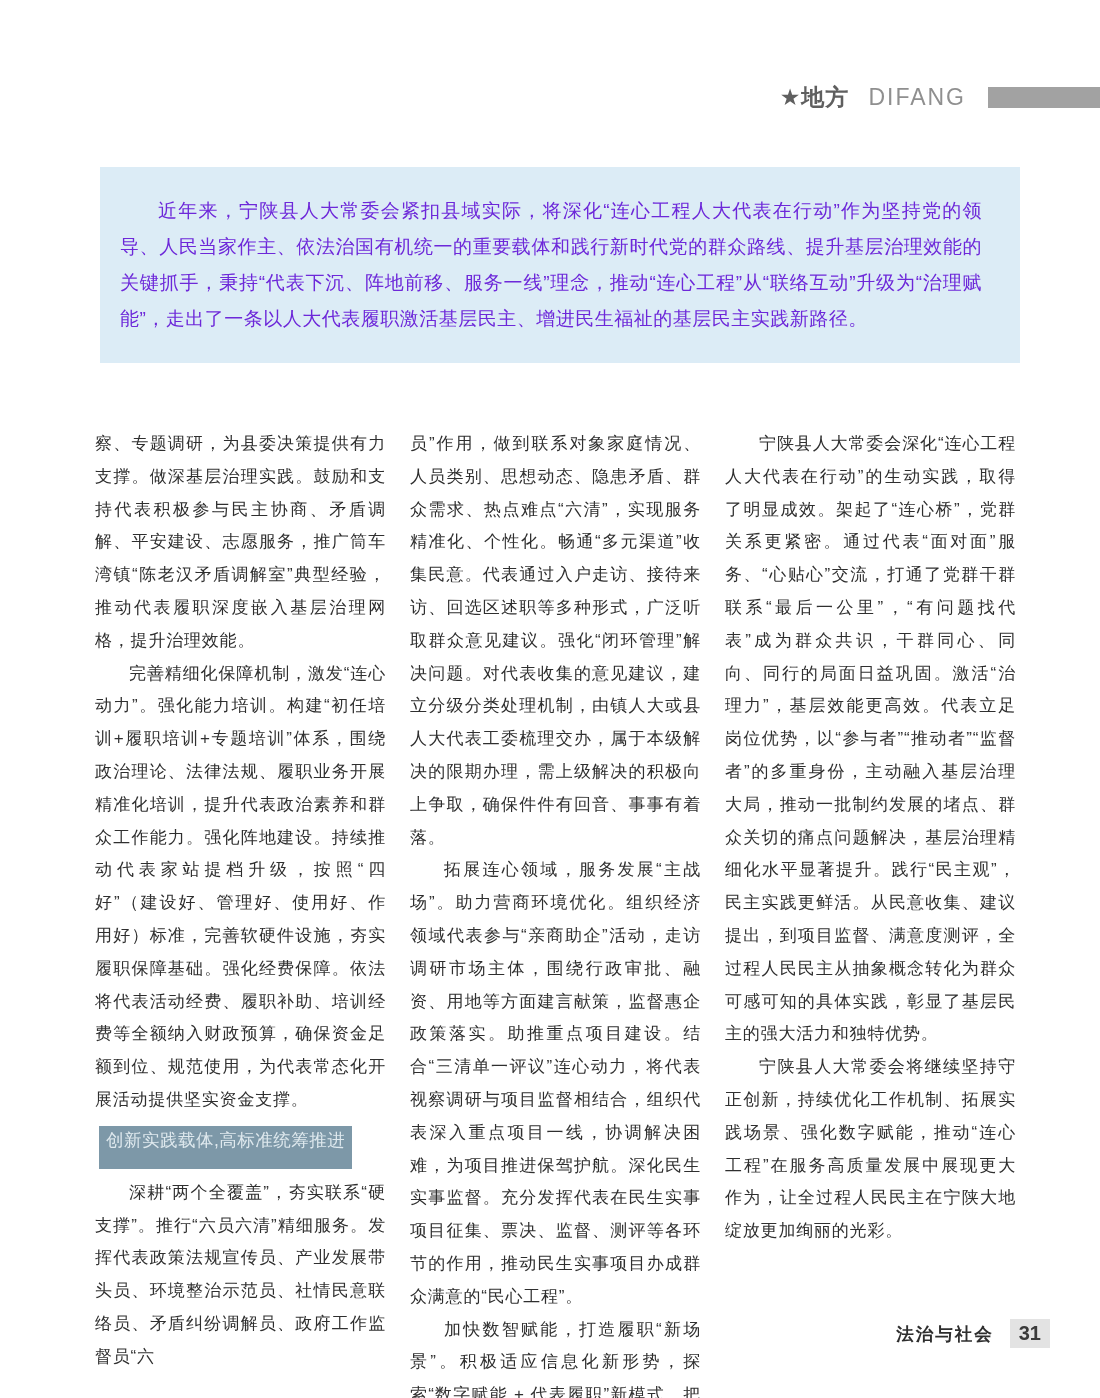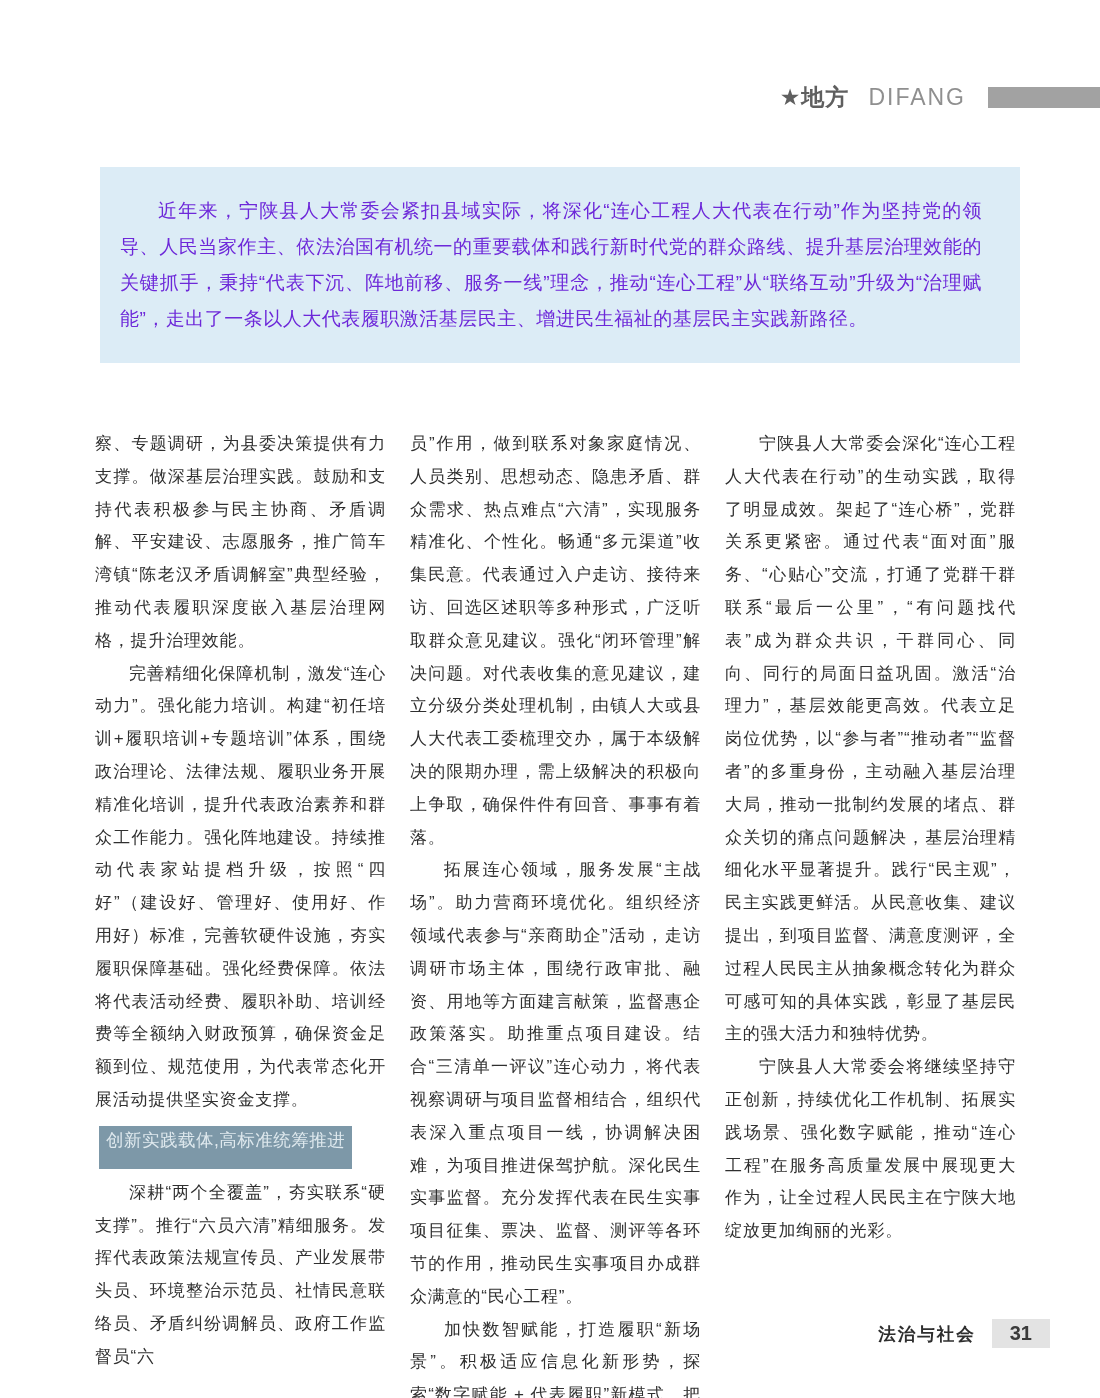--- a/index.html
+++ b/index.html
@@ -62,21 +62,21 @@
   
   .page-footer{
     position:absolute;top:1283px;right:50px;
     display:flex;align-items:center;margin-top:36px;
   }
   .journal{font-size:17.5px;font-weight:bold;color:#2e2e2e;letter-spacing:2px;}
   .pagenum{
     margin-left:16px;
     background:#e3e3e3;color:#3a3a3a;
     font-size:20px;font-weight:bold;
-    padding:3px 18px;
+    padding:3px 9px;
   }
 </style>
 </head>
 <body>
 
 <div class="page">
 
   <header class="page-header">
     <span class="sec-zh">★地方</span>
     <span class="sec-en">DIFANG</span>

